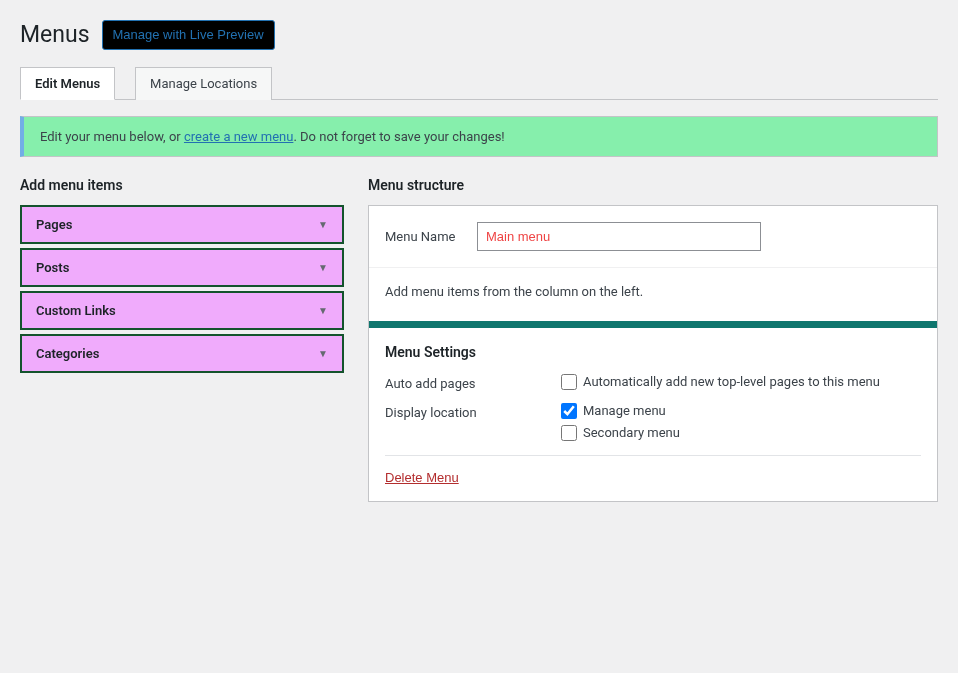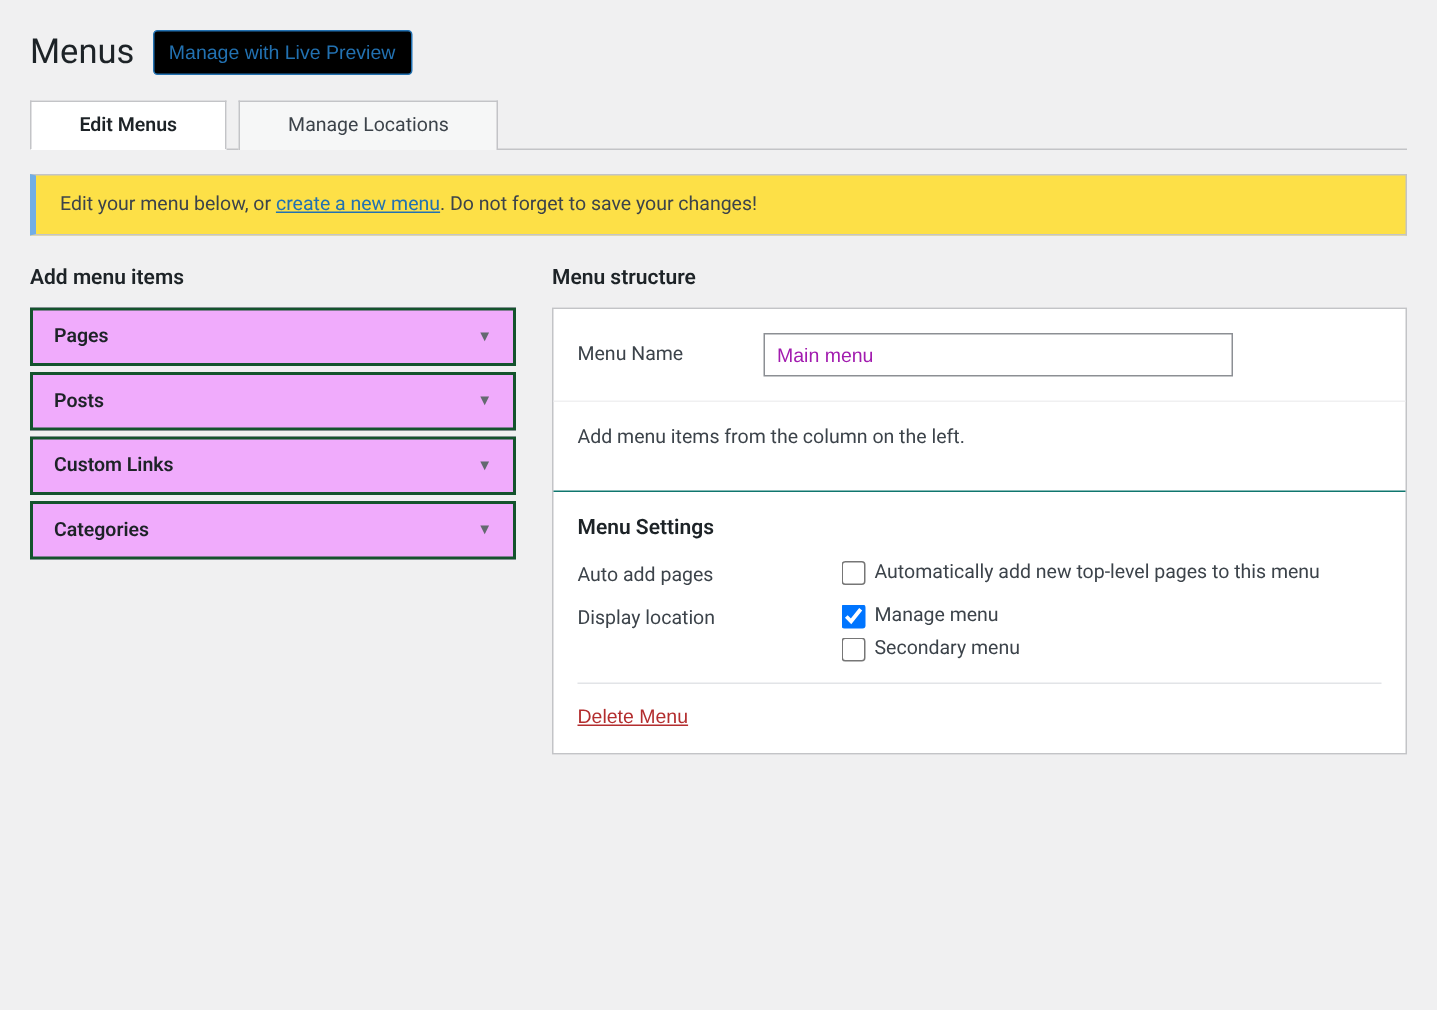--- a/index.html
+++ b/index.html
@@ -34,40 +34,40 @@
       cursor: pointer;
       font-size: 13px;
       line-height: 1.5;
     }
     .tabs {
       display: flex;
       border-bottom: 1px solid #c3c4c7;
       margin-bottom: 0;
     }
     .tab {
-      padding: 8px 32px;
+      padding: 8px 14px;
       border: 1px solid #c3c4c7;
       border-bottom: none;
       background: #f6f7f7;
       cursor: pointer;
       font-size: 13px;
-      margin-right: 8px;
+      margin-right: 20px;
       color: #3c434a;
       text-decoration: none;
       position: relative;
       top: 1px;
     }
     .tab.active {
       background: #fff;
       border-bottom: 1px solid #fff;
       font-weight: 600;
       color: #1d2327;
     }
     .notice {
-      background: #fde047;
+      background: #86efac;
       border: 1px solid #c3c4c7;
       border-left: 4px solid #72aee6;
       padding: 12px 16px;
       margin-top: 16px;
       margin-bottom: 20px;
       font-size: 13px;
       color: #3c434a;
     }
     .notice a {
       color: #2271b1;
@@ -124,31 +124,30 @@
     }
     .menu-name-label {
       font-size: 13px;
       color: #3c434a;
       min-width: 80px;
     }
     .menu-name-input {
       border: 1px solid #8c8f94;
       padding: 6px 8px;
       font-size: 13px;
-      width: 313px;
+      width: 284px;
       border-radius: 0;
-      color: #a21caf;
+      color: #ef4444;
       background: #fff;
-      margin-left: 32px;
     }
     .menu-hint {
       padding: 16px;
       font-size: 13px;
       color: #3c434a;
-      border-bottom: 1px solid #0f766e;
+      border-bottom: 7px solid #0f766e;
       min-height: 60px;
     }
     .menu-settings {
       padding: 16px;
     }
     .menu-settings-title {
       font-size: 14px;
       font-weight: 600;
       color: #1d2327;
       margin-bottom: 14px;

